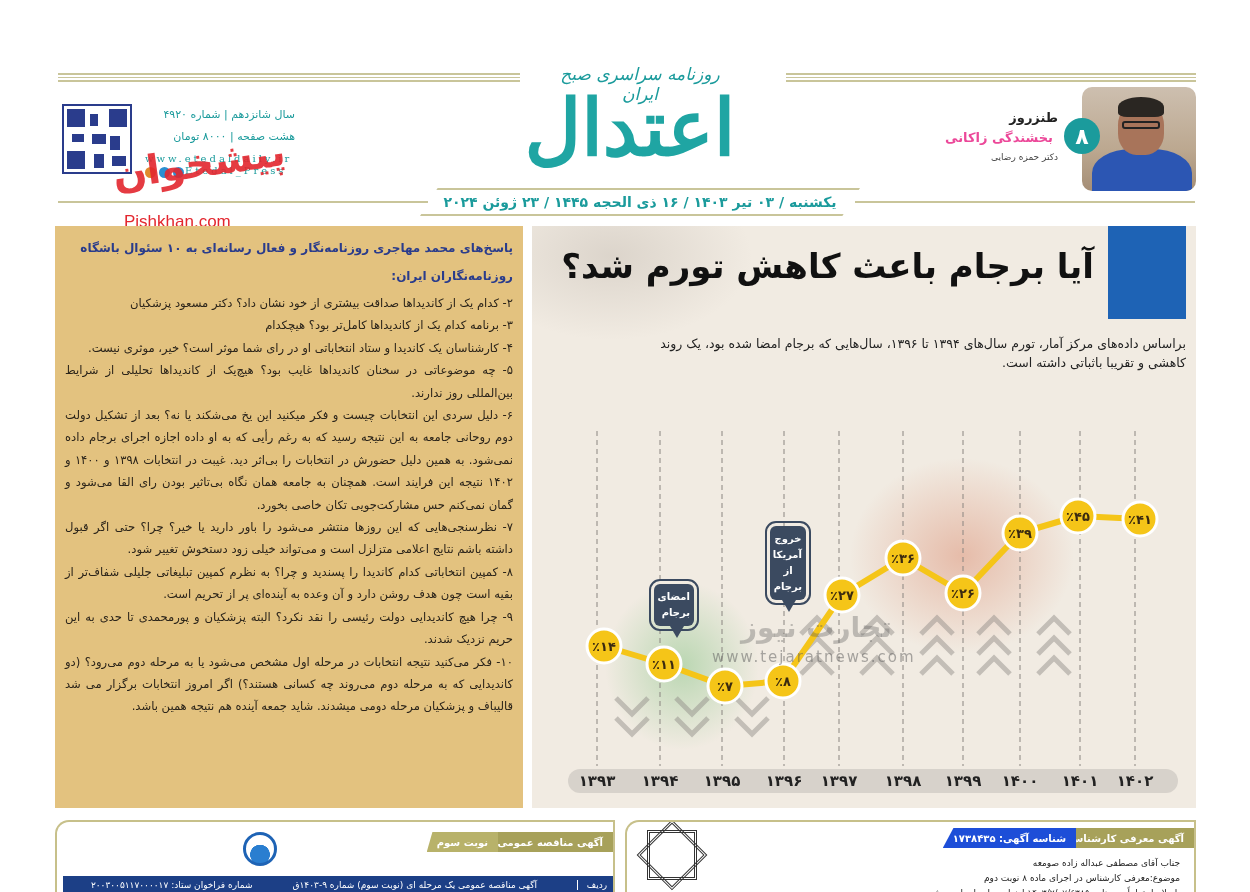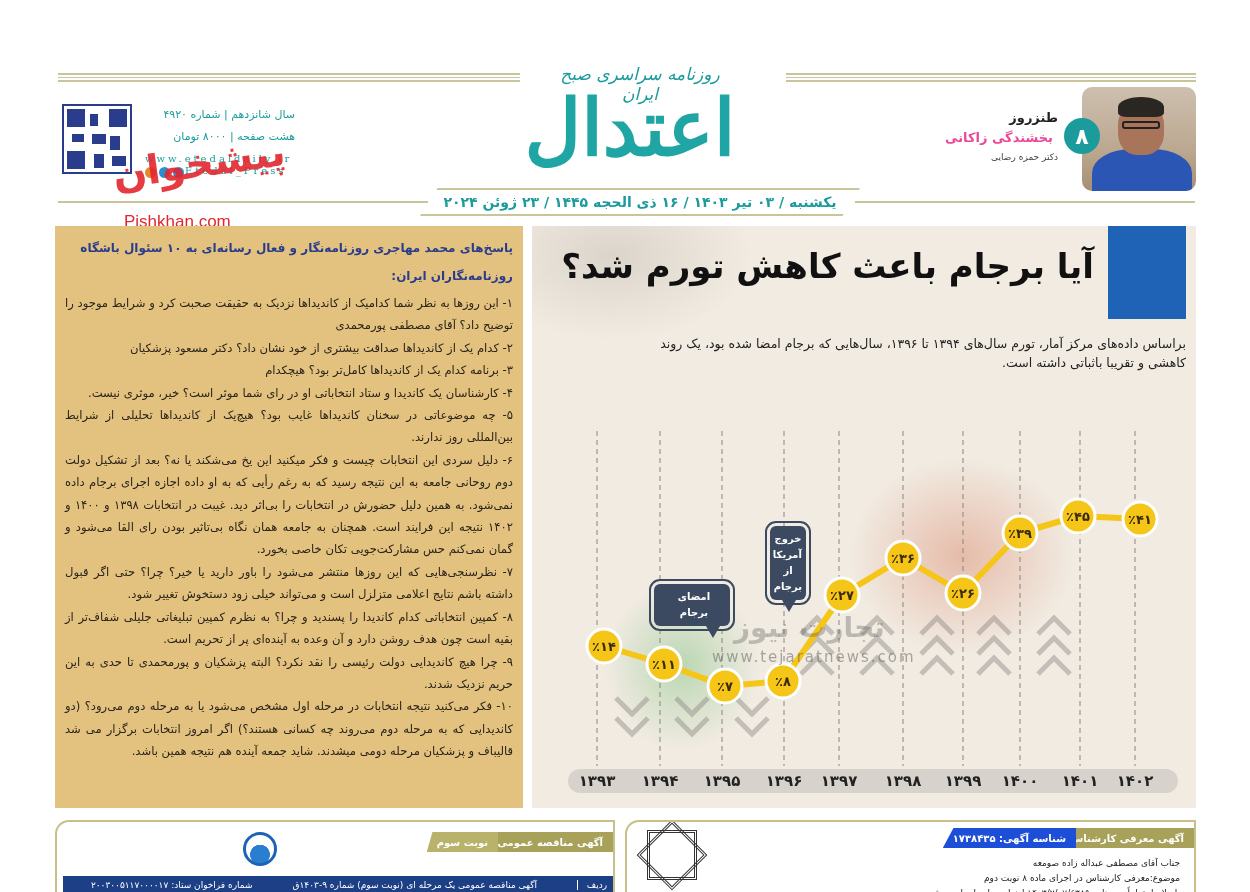--- a/index.html
+++ b/index.html
@@ -67,21 +67,21 @@
   .blue-block { position: absolute; right: 10px; top: 0; width: 78px; height: 93px; background: #1e63b5; }
   .info-title { position: absolute; right: 102px; top: 12px; direction: rtl; font-size: 34px; font-weight: bold; color: #111; line-height: 56px; white-space: nowrap; }
   .info-lede { position: absolute; right: 10px; top: 108px; width: 540px; direction: rtl; font-size: 12.5px; color: #222; line-height: 19px; }
 
   .chart-svg { position: absolute; left: 0; top: 0; }
   .bubble { position: absolute; background: #3b4a60; color: #fff; font-size: 10px; font-weight: bold; direction: rtl; text-align: center;
     border-radius: 6px; padding: 5px 4px; line-height: 16px; outline: 2px solid #3b4a60; outline-offset: 3px; }
   .bubble::after { content: ""; position: absolute; bottom: -12px; width: 0; height: 0; border-left: 7px solid transparent; border-right: 7px solid transparent; border-top: 12px solid #3b4a60; }
   .bubble.b1::after { right: 10px; }
   .bubble.b2::after { right: 10px; }
-  .watermark { position: absolute; left: 202px; top: 385px; direction: rtl; font-size: 28px; font-weight: bold; color: rgba(90,90,90,.35); }
+  .watermark { position: absolute; left: 209px; top: 385px; direction: rtl; font-size: 28px; font-weight: bold; color: rgba(90,90,90,.35); }
   .watermark-url { position: absolute; left: 180px; top: 422px; font-size: 15px; letter-spacing: 2px; color: rgba(90,90,90,.5); }
 
   .year-bar { position: absolute; left: 36px; top: 543px; width: 610px; height: 24px; border-radius: 12px; background: #d7d2cb; }
   .year-label { position: absolute; top: 546px; width: 50px; margin-left: -25px; text-align: center; font-size: 15px; font-weight: bold; color: #222; }
 
   
   .ad-left { position: absolute; left: 55px; top: 820px; width: 560px; height: 72px; border: 2px solid #c7c08a; border-bottom: none; border-radius: 14px 0 0 0; background: #fff; overflow: hidden; }
   .ad-right { position: absolute; left: 625px; top: 820px; width: 571px; height: 72px; border: 2px solid #c7c08a; border-bottom: none; border-radius: 14px 0 0 0; background: #fff; overflow: hidden; }
   .ad-tab { position: absolute; height: 20px; padding: 0 10px; display: flex; align-items: center; direction: rtl;
     background: #a7a15a; color: #fff; font-size: 10px; font-weight: bold; clip-path: polygon(8% 0, 100% 0, 100% 100%, 0 100%); }
@@ -142,21 +142,20 @@
 <div class="badge-num">۸</div>
 <div class="satire-text">
   <div class="t1">طنزروز</div>
   <div class="t2">بخشندگی زاکانی</div>
   <div class="t3">دکتر حمزه رضایی</div>
 </div>
 
 <div class="qa-panel">
   <div class="qa-title">پاسخ‌های محمد مهاجری روزنامه‌نگار و فعال رسانه‌ای به ۱۰ سئوال باشگاه روزنامه‌نگاران ایران:</div>
   <div class="qa-body">
-    <p>۱- این روزها به نظر شما کدامیک از کاندیداها نزدیک به حقیقت صحبت کرد و شرایط موجود را توضیح داد؟ آقای مصطفی پورمحمدی</p>
     <p>۲- کدام یک از کاندیداها صداقت بیشتری از خود نشان داد؟ دکتر مسعود پزشکیان</p>
     <p>۳- برنامه کدام یک از کاندیداها کامل‌تر بود؟ هیچکدام</p>
     <p>۴- کارشناسان یک کاندیدا و ستاد انتخاباتی او در رای شما موثر است؟ خیر، موثری نیست.</p>
     <p>۵- چه موضوعاتی در سخنان کاندیداها غایب بود؟ هیچ‌یک از کاندیداها تحلیلی از شرایط بین‌المللی روز ندارند.</p>
     <p>۶- دلیل سردی این انتخابات چیست و فکر میکنید این یخ می‌شکند یا نه؟ بعد از تشکیل دولت دوم روحانی جامعه به این نتیجه رسید که به رغم رأیی که به او داده اجازه اجرای برجام داده نمی‌شود. به همین دلیل حضورش در انتخابات را بی‌اثر دید. غیبت در انتخابات ۱۳۹۸ و ۱۴۰۰ و ۱۴۰۲ نتیجه این فرایند است. همچنان به جامعه همان نگاه بی‌تاثیر بودن رای القا می‌شود و گمان نمی‌کنم حس مشارکت‌جویی تکان خاصی بخورد.</p>
     <p>۷- نظرسنجی‌هایی که این روزها منتشر می‌شود را باور دارید یا خیر؟ چرا؟ حتی اگر قبول داشته باشم نتایج اعلامی متزلزل است و می‌تواند خیلی زود دستخوش تغییر شود.</p>
     <p>۸- کمپین انتخاباتی کدام کاندیدا را پسندید و چرا؟ به نظرم کمپین تبلیغاتی جلیلی شفاف‌تر از بقیه است چون هدف روشن دارد و آن وعده به آینده‌ای پر از تحریم است.</p>
     <p>۹- چرا هیچ کاندیدایی دولت رئیسی را نقد نکرد؟ البته پزشکیان و پورمحمدی تا حدی به این حریم نزدیک شدند.</p>
     <p>۱۰- فکر می‌کنید نتیجه انتخابات در مرحله اول مشخص می‌شود یا به مرحله دوم می‌رود؟ (دو کاندیدایی که به مرحله دوم می‌روند چه کسانی هستند؟) اگر امروز انتخابات برگزار می شد قالیباف و پزشکیان مرحله دومی میشدند. شاید جمعه آینده هم نتیجه همین باشد.</p>
   </div>
@@ -239,21 +238,21 @@
       </g>
       <g>
         <circle cx="608" cy="293" r="17" fill="#f5c518" stroke="#fff" stroke-width="3"></circle>
         <text x="608" y="298" text-anchor="middle" font-size="13" font-weight="bold" fill="#3a2a10" font-family="DejaVu Sans, sans-serif">٪۴۱</text>
       </g>
     </svg>
 
   <div class="watermark">تجارت نیوز</div>
   <div class="watermark-url">www.tejaratnews.com</div>
 
-  <div class="bubble b1" style="left:122px;top:358px;width:76px;padding-left:8px;">امضای برجام</div>
+  <div class="bubble b1" style="left:122px;top:358px;width:40px;padding-left:8px;">امضای برجام</div>
   <div class="bubble b2" style="left:238px;top:300px;width:36px;">خروج آمریکا از برجام</div>
 
   <div class="year-bar"></div>
   <div id="year-labels">
       <div class="year-label" style="left: 65px;">۱۳۹۳</div>
       <div class="year-label" style="left: 128px;">۱۳۹۴</div>
       <div class="year-label" style="left: 190px;">۱۳۹۵</div>
       <div class="year-label" style="left: 252px;">۱۳۹۶</div>
       <div class="year-label" style="left: 307px;">۱۳۹۷</div>
       <div class="year-label" style="left: 371px;">۱۳۹۸</div>

